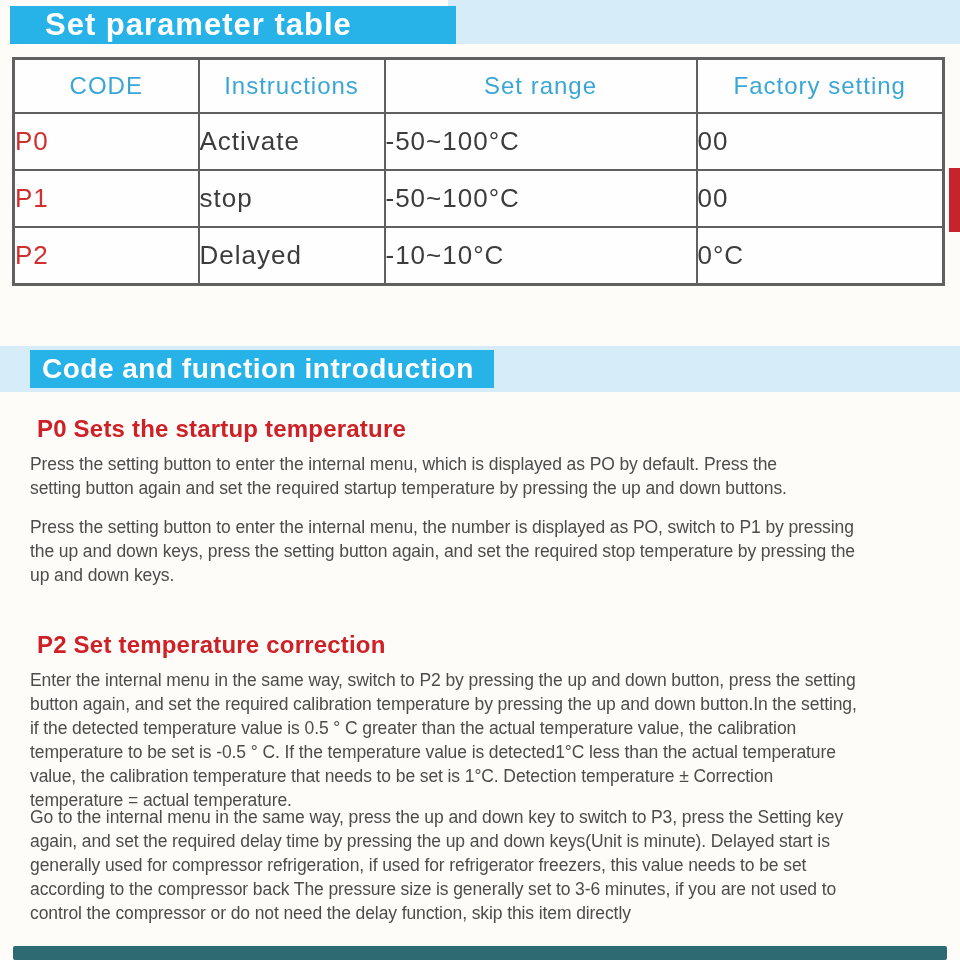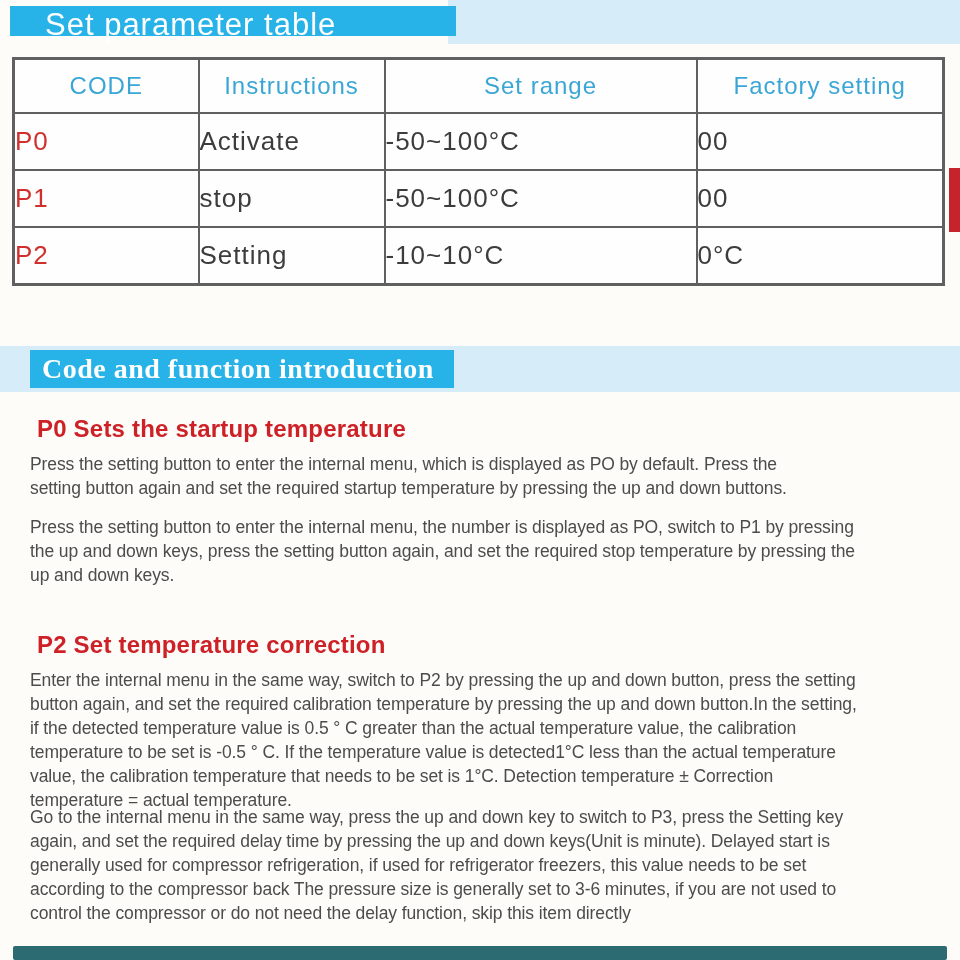--- a/index.html
+++ b/index.html
@@ -3,42 +3,42 @@
 <meta charset="utf-8">
 <style>
   html,body{margin:0;padding:0;background:#fff;}
   .page{
     position:relative;width:960px;height:960px;overflow:hidden;
     background:#fdfcf8;font-family:"Liberation Sans",sans-serif;
   }
   
   .top-lightblue{position:absolute;left:448px;top:0;width:512px;height:44px;background:var(--light_blue);}
   .banner1{
-    position:absolute;left:10px;top:6px;width:446px;height:30px;box-sizing:border-box;
-    background:var(--accent_blue);color:#fff;font-weight:normal;font-size:31px;line-height:38px;
+    position:absolute;left:10px;top:6px;width:446px;height:38px;box-sizing:border-box;
+    background:var(--accent_blue);color:#fff;font-weight:bold;font-size:31px;line-height:38px;
     padding-left:35px;letter-spacing:1px;
   }
   
   .param-table{
     position:absolute;left:12px;top:57px;border-collapse:collapse;table-layout:fixed;
     background:#fefefe;border:3px solid var(--table_border);
   }
   .param-table th,.param-table td{border:2px solid var(--table_border);padding:0;}
   .param-table th{height:52px;color:var(--header_text_blue);font-weight:normal;font-size:24px;letter-spacing:1px;}
   .param-table td{height:55px;font-size:26px;color:var(--cell_text);letter-spacing:1px;}
   .param-table td.code{color:var(--red);}
   .col-code{width:185px;}.col-instr{width:186px;}.col-range{width:312px;}.col-factory{width:247px;}
   
   .red-marker{position:absolute;left:949px;top:168px;width:11px;height:64px;background:var(--edge_marker_red);}
   
   .strip2{position:absolute;left:0;top:346px;width:960px;height:46px;background:var(--light_blue);}
   .banner2{
     position:absolute;left:30px;top:350px;height:38px;box-sizing:border-box;
     background:var(--accent_blue);color:#fff;font-weight:bold;font-size:28px;line-height:38px;
-    padding:0 20px 0 12px;letter-spacing:0.5px;font-family:Liberation Serif, serif;
+    padding:0 20px 0 12px;letter-spacing:0.5px;
   }
   
   .sec{position:absolute;left:30px;width:912px;}
   .sec h3{margin:7px;font-size:24px;font-weight:bold;color:var(--heading_red);letter-spacing:0.2px;}
   .sec p{
     margin:9px 0 0;font-size:17.5px;line-height:24px;color:var(--body_text);
     white-space:pre-line;letter-spacing:-0.1px;
   }
   .sec0{top:408px;} .sec1{top:506px;} .sec2{top:624px;} .sec3{top:796px;}
   
@@ -78,21 +78,21 @@
         <td>00</td>
       </tr>
       <tr>
         <td class="code">P1</td>
         <td>stop</td>
         <td>-50~100°C</td>
         <td>00</td>
       </tr>
       <tr>
         <td class="code">P2</td>
-        <td>Setting</td>
+        <td>Delayed</td>
         <td>-10~10°C</td>
         <td>0°C</td>
       </tr>
     </tbody>
   </table>
 
   <div class="red-marker"></div>
 
   <div class="strip2"></div>
   <div class="banner2">

